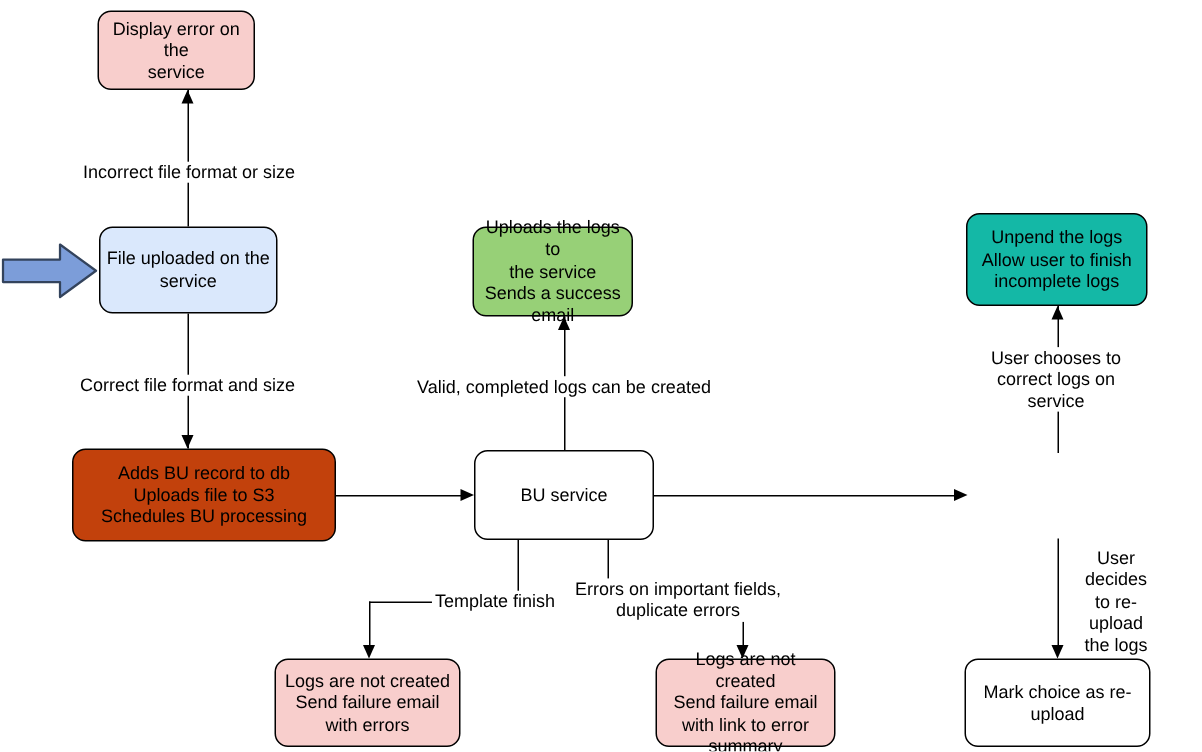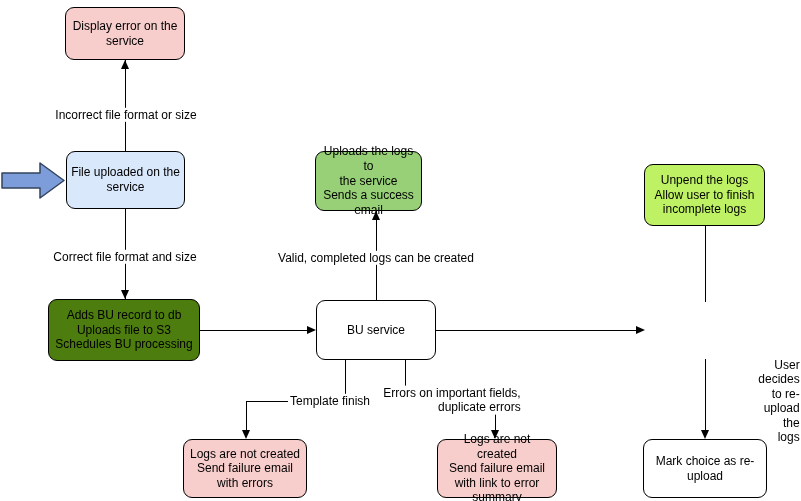--- a/index.html
+++ b/index.html
@@ -12,21 +12,21 @@
     position:absolute;border:1px solid #000;border-radius:9px;
     display:flex;align-items:center;justify-content:center;
     text-align:center;white-space:pre-line;line-height:1.22;
     box-sizing:border-box;padding:2px 4px;z-index:3;background:#fff;
   }
   .vline,.hline{position:absolute;background:#000;z-index:1;}
   .vline{width:1px;}
   .hline{height:1px;}
   .edge-label{
     position:absolute;transform:translate(-50%,-50%);
-    background:#ffffff;padding:0 2px;text-align:right;
+    background:#ffffff;padding:0 2px;text-align:center;
     white-space:pre-line;line-height:1.2;z-index:2;
   }
   .ah{position:absolute;width:0;height:0;z-index:2;}
   .ah-up{border-left:4.5px solid transparent;border-right:4.5px solid transparent;border-bottom:9px solid #000;}
   .ah-down{border-left:4.5px solid transparent;border-right:4.5px solid transparent;border-top:9px solid #000;}
   .ah-right{border-top:4.5px solid transparent;border-bottom:4.5px solid transparent;border-left:9px solid #000;}
   #entry-arrow{position:absolute;left:0;top:160px;z-index:3;}
 </style>
 </head>
 <body>
@@ -53,38 +53,39 @@
   <div class="ah ah-up" style="left:371.5px;top:211px;"></div>
   <div class="ah ah-right" style="left:636px;top:325.5px;"></div>
   <div class="ah ah-up" style="left:700.5px;top:204px;"></div>
   <div class="ah ah-down" style="left:700.5px;top:430px;"></div>
   <div class="ah ah-down" style="left:241.5px;top:430px;"></div>
   <div class="ah ah-down" style="left:490.5px;top:430px;"></div>
 
   <div class="edge-label" style="left:126px;top:115px;">Incorrect file format or size</div>
   <div class="edge-label" style="left:125px;top:257px;">Correct file format and size</div>
   <div class="edge-label" style="left:376px;top:258px;">Valid, completed logs can be created</div>
-  <div class="edge-label" style="left:744px;top:401px;margin-left:35px;">User decides to re-upload the logs</div>
+  <div class="edge-label" style="left:704px;top:253px;">User chooses to correct logs on service</div>
+  <div class="edge-label" style="left:744px;top:401px;">User decides to re-upload the logs</div>
   <div class="edge-label" style="left:330px;top:401px;">Template finish</div>
   <div class="edge-label" style="left:452px;top:400px;">Errors on important fields,
 duplicate errors</div>
 
-  <div class="node" style="left: 65px; top: 7px; width: 120px; height: 53px; background-color: rgb(248, 206, 204);">Display error on the
+  <div class="node" style="left: 65px; top: 7px; width: 105px; height: 53px; background-color: rgb(248, 206, 204);">Display error on the
 service</div>
   <div class="node" style="left: 66px; top: 151px; width: 119px; height: 58px; background-color: rgb(218, 232, 252);">File uploaded on the
 service</div>
-  <div class="node" style="left: 48px; top: 299px; width: 152px; height: 62px; background-color: #4d7c0f;">Adds BU record to db
+  <div class="node" style="left: 48px; top: 299px; width: 176px; height: 62px; background-color: #c2410c;">Adds BU record to db
 Uploads file to S3
 Schedules BU processing</div>
   <div class="node" style="left: 316px; top: 300px; width: 120px; height: 60px; background-color: rgb(255, 255, 255);">BU service</div>
   <div class="node" style="left: 315px; top: 151px; width: 107px; height: 60px; background-color: rgb(151, 208, 119);">Uploads the logs to
 the service
 Sends a success
 email</div>
-  <div class="node" style="left: 644px; top: 142px; width: 121px; height: 62px; background-color: #bef264; margin-top: 22px;">Unpend the logs
+  <div class="node" style="left: 644px; top: 142px; width: 121px; height: 62px; background-color: #14b8a6;">Unpend the logs
 Allow user to finish
 incomplete logs</div>
   <div class="node" style="left: 643px; top: 439px; width: 124px; height: 59px; background-color: rgb(255, 255, 255);">Mark choice as re-
 upload</div>
   <div class="node" style="left: 183px; top: 439px; width: 124px; height: 59px; background-color: rgb(248, 206, 204);">Logs are not created
 Send failure email
 with errors</div>
   <div class="node" style="left: 437px; top: 439px; width: 120px; height: 59px; background-color: rgb(248, 206, 204);">Logs are not created
 Send failure email
 with link to error

